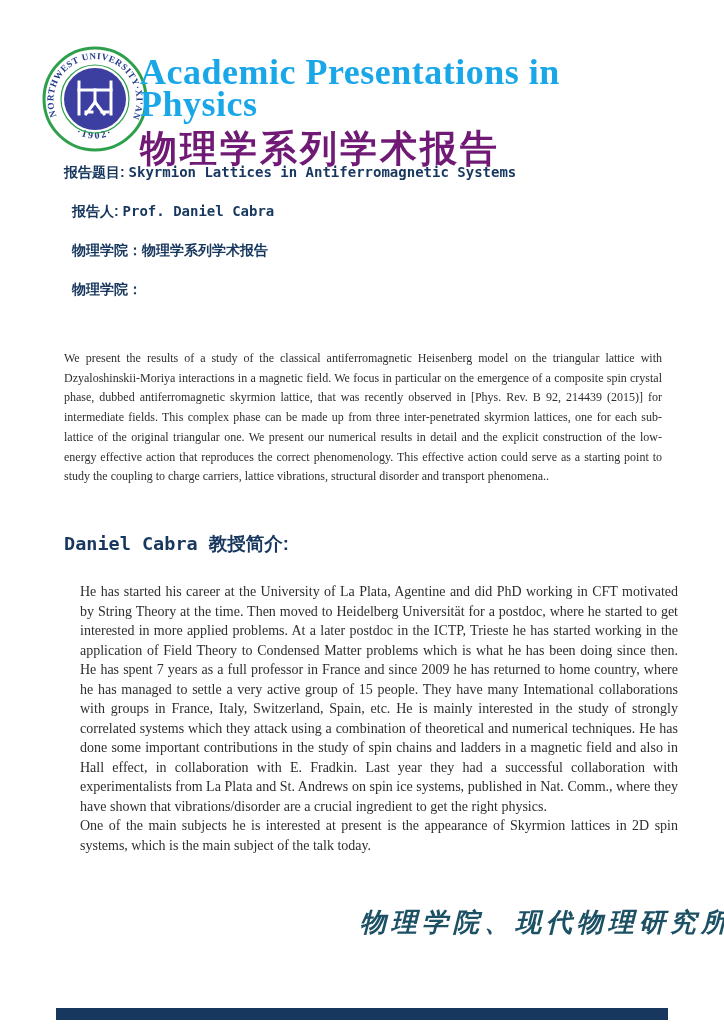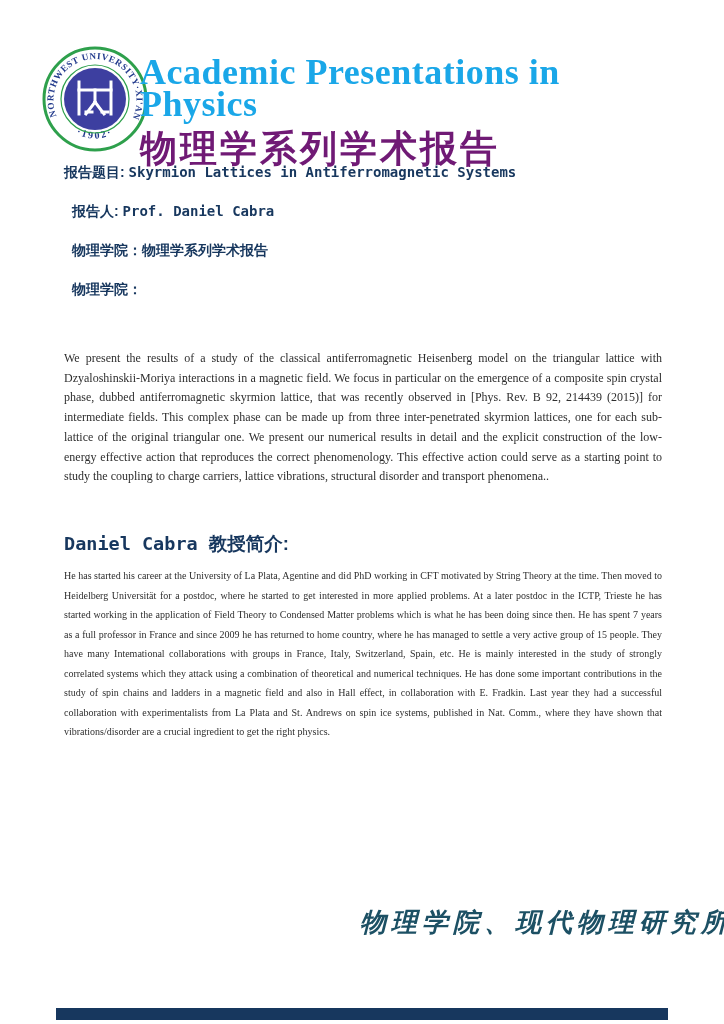--- a/index.html
+++ b/index.html
@@ -33,22 +33,22 @@
     font-size:12px;line-height:19.7px;text-align:justify;color:#2e2e2e;margin:0;
   }
   
   .bio-heading{
     position:absolute;left:64px;top:531px;width:598px;margin:0;
     color:#17375e;font-weight:bold;font-size:18.5px;line-height:25px;
   }
   .bio-heading .latin{font-family:"DejaVu Sans Mono","Liberation Mono",monospace;margin-top:39px;}
   .bio-heading .cjk{font-family:"Liberation Sans","DejaVu Sans",sans-serif;}
   .bio-text{
-    position:absolute;left:64px;top:566px;width:598px;margin:0;
-    font-size:10px;line-height:19.5px;text-align:justify;color:#2e2e2e;
+    position:absolute;left:64px;top:566px;width:598px;margin:16px;
+    font-size:14px;line-height:19.5px;text-align:justify;color:#2e2e2e;
   }
   .bio-text p{margin:0;}
   
   .welcome-line{
     position:absolute;left:205px;top:852px;margin:0;
     font-style:italic;font-weight:bold;font-size:36px;letter-spacing:11px;
     color:#1c5064;line-height:48px;white-space:nowrap;
   }
   .organizer-line{
     position:absolute;left:360px;top:904px;margin:0;
@@ -105,19 +105,20 @@
     <p class="detail-row indented"><span class="detail-label">报告人: </span><span class="detail-value">Prof. Daniel Cabra</span></p>
     <p class="detail-row indented"><span class="detail-label">物理学院：</span><span class="detail-value">物理学系列学术报告</span></p>
     <p class="detail-row indented"><span class="detail-label">物理学院：</span></p>
   </div>
 
   <p class="abstract">We present the results of a study of the classical antiferromagnetic Heisenberg model on the triangular lattice with Dzyaloshinskii-Moriya interactions in a magnetic field. We focus in particular on the emergence of a composite spin crystal phase, dubbed antiferromagnetic skyrmion lattice, that was recently observed in [Phys. Rev. B 92, 214439 (2015)] for intermediate fields. This complex phase can be made up from three inter-penetrated skyrmion lattices, one for each sub-lattice of the original triangular one. We present our numerical results in detail and the explicit construction of the low-energy effective action that reproduces the correct phenomenology. This effective action could serve as a starting point to study the coupling to charge carriers, lattice vibrations, structural disorder and transport phenomena..</p>
 
   <h3 class="bio-heading"><span class="latin">Daniel Cabra </span><span class="cjk">教授简介:</span></h3>
   <div class="bio-text">
     <p>He has started his career at the University of La Plata, Agentine and did PhD working in CFT motivated by String Theory at the time. Then moved to Heidelberg Universität for a postdoc, where he started to get interested in more applied problems. At a later postdoc in the ICTP, Trieste he has started working in the application of Field Theory to Condensed Matter problems which is what he has been doing since then. He has spent 7 years as a full professor in France and since 2009 he has returned to home country, where he has managed to settle a very active group of 15 people. They have many Intemational collaborations with groups in France, Italy, Switzerland, Spain, etc. He is mainly interested in the study of strongly correlated systems which they attack using a combination of theoretical and numerical techniques. He has done some important contributions in the study of spin chains and ladders in a magnetic field and also in Hall effect, in collaboration with E. Fradkin. Last year they had a successful collaboration with experimentalists from La Plata and St. Andrews on spin ice systems, published in Nat. Comm., where they have shown that vibrations/disorder are a crucial ingredient to get the right physics.</p>
+    <p>One of the main subjects he is interested at present is the appearance of Skyrmion lattices in 2D spin systems, which is the main subject of the talk today.</p>
   </div>
 
   <p class="organizer-line">物理学院、现代物理研究所</p>
 
   <div class="bottom-bar"></div>
 
 </div>
 
 </body></html>

